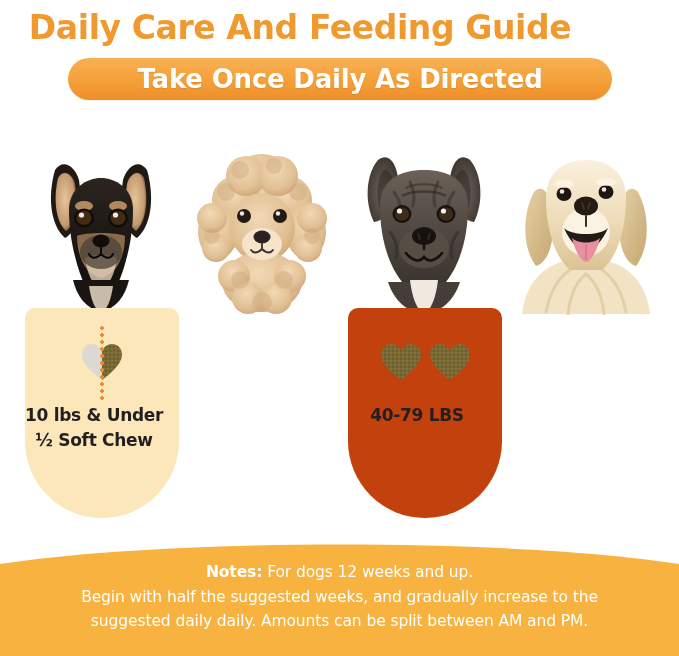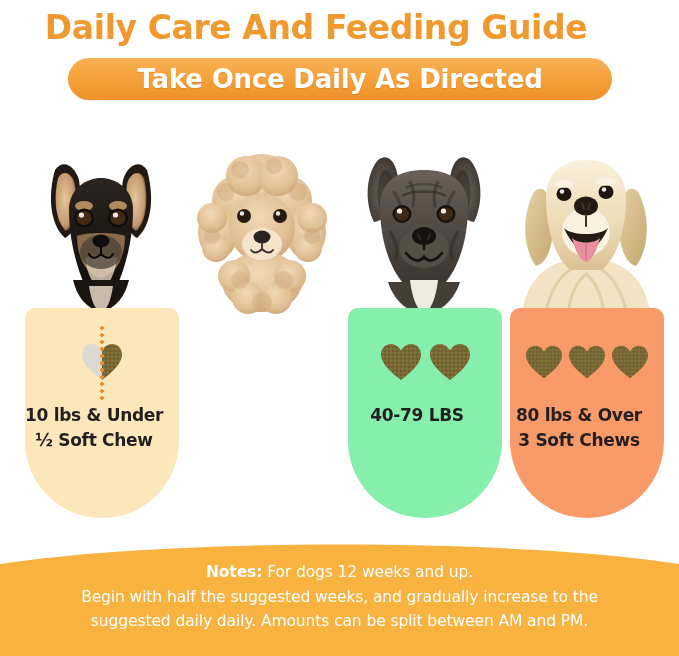--- a/index.html
+++ b/index.html
@@ -7,21 +7,21 @@
     width:679px;height:656px;
     background:#ffffff;
     font-family:"DejaVu Sans", sans-serif;
     overflow:hidden;
     position:relative;
   }
   #page{position:absolute;inset:0;overflow:hidden;background:#fff;}
 
   
   .title{
-    position:absolute;left:16px;top:8px;width:600px;
+    position:absolute;left:0;top:8px;width:600px;
     text-align:center;
     font-size:33px;line-height:40px;
     font-weight:bold;
     letter-spacing:-0.4px;
     color:#F0992E;
     font-family:"DejaVu Sans", sans-serif;
   }
   .pill{
     position:absolute;left:68px;top:58px;width:544px;height:42px;
     border-radius:21px;
@@ -275,21 +275,21 @@
 
         <ellipse cx="80" cy="108" rx="25" ry="20" fill="#564D45"></ellipse>
         <ellipse cx="80" cy="96" rx="12" ry="9" fill="#17120F"></ellipse>
         <path d="M74 94 L76 99 M86 94 L84 99" stroke="#3A322B" stroke-width="1.6" stroke-linecap="round"></path>
         <path d="M80 102 L80 109 M62 113 C68 121 76 123 80 117 C84 123 92 121 98 113" stroke="#15110E" stroke-width="2.6" fill="none" stroke-linecap="round"></path>
 
         <path d="M44 142 C50 160 62 172 80 174 C98 172 110 160 116 142 Z" fill="#453E37"></path>
         <path d="M66 140 C68 158 73 170 80 174 C87 170 92 158 94 140 Z" fill="#EFE9DF"></path>
       </svg>
     </div>
-    <div class="card" style="background:#86efac">
+    <div class="card" style="background:#c2410c">
       <div class="card-chews">
         <svg class="heart" viewBox="0 0 42 40" xmlns="http://www.w3.org/2000/svg">
           <defs>
               <pattern id="speck3" width="4" height="4" patternUnits="userSpaceOnUse">
             <rect width="4" height="4" fill="#7A6A35"></rect>
             <circle cx="1" cy="1" r="0.7" fill="#59491F"></circle>
             <circle cx="3" cy="2.6" r="0.6" fill="#94854E"></circle>
           </pattern>
             </defs>
           <path d="M21 38 C6 27 1 19 1 12.5 C1 6 6 2 11 2 C15.5 2 19 5 21 8.5 C23 5 26.5 2 31 2 C36 2 41 6 41 12.5 C41 19 36 27 21 38Z" fill="url(#speck3)"></path>
@@ -343,44 +343,20 @@
 
         <ellipse cx="58" cy="54" rx="7.5" ry="7" fill="#1E1610"></ellipse>
         <ellipse cx="100" cy="52" rx="7.5" ry="7" fill="#1E1610"></ellipse>
         <circle cx="56" cy="51.5" r="2.3" fill="#fff" opacity=".9"></circle>
         <circle cx="98" cy="49.5" r="2.3" fill="#fff" opacity=".9"></circle>
 
         <ellipse cx="58" cy="44" rx="10" ry="4" fill="#FDF7EA" opacity=".7"></ellipse>
         <ellipse cx="100" cy="42" rx="10" ry="4" fill="#FDF7EA" opacity=".7"></ellipse>
       </svg>
     </div>
-    <div class="card" style="background:#F89B68">
-      <div class="card-chews" style="gap:5px">
-        <svg class="heart" style="width:38px;height:36px" viewBox="0 0 42 40" xmlns="http://www.w3.org/2000/svg">
-          <defs>
-              <pattern id="speck4" width="4" height="4" patternUnits="userSpaceOnUse">
-            <rect width="4" height="4" fill="#7A6A35"></rect>
-            <circle cx="1" cy="1" r="0.7" fill="#59491F"></circle>
-            <circle cx="3" cy="2.6" r="0.6" fill="#94854E"></circle>
-          </pattern>
-            </defs>
-          <path d="M21 38 C6 27 1 19 1 12.5 C1 6 6 2 11 2 C15.5 2 19 5 21 8.5 C23 5 26.5 2 31 2 C36 2 41 6 41 12.5 C41 19 36 27 21 38Z" fill="url(#speck4)"></path>
-        </svg>
-        <svg class="heart" style="width:38px;height:36px" viewBox="0 0 42 40" xmlns="http://www.w3.org/2000/svg">
-          <path d="M21 38 C6 27 1 19 1 12.5 C1 6 6 2 11 2 C15.5 2 19 5 21 8.5 C23 5 26.5 2 31 2 C36 2 41 6 41 12.5 C41 19 36 27 21 38Z" fill="url(#speck4)"></path>
-        </svg>
-        <svg class="heart" style="width:38px;height:36px" viewBox="0 0 42 40" xmlns="http://www.w3.org/2000/svg">
-          <path d="M21 38 C6 27 1 19 1 12.5 C1 6 6 2 11 2 C15.5 2 19 5 21 8.5 C23 5 26.5 2 31 2 C36 2 41 6 41 12.5 C41 19 36 27 21 38Z" fill="url(#speck4)"></path>
-        </svg>
-      </div>
-      <div class="card-text">
-        <div class="card-line1">80 lbs &amp; Over</div>
-        <div class="card-line2">3 Soft Chews</div>
-      </div>
-    </div>
   </div>
 
   <div class="footer">
     <svg class="footer-bg" viewBox="0 0 679 112" preserveAspectRatio="none" xmlns="http://www.w3.org/2000/svg">
       <path d="M0 20 C170 -6 509 -6 679 20 L679 112 L0 112 Z" fill="#F7B23F"></path>
     </svg>
     <div class="footer-text">
       <div class="fl"><b>Notes:</b><span> For dogs 12 weeks and up.</span></div>
       <div class="fl">Begin with half the suggested weeks, and gradually increase to the</div>
       <div class="fl">suggested daily daily. Amounts can be split between AM and PM.</div>

